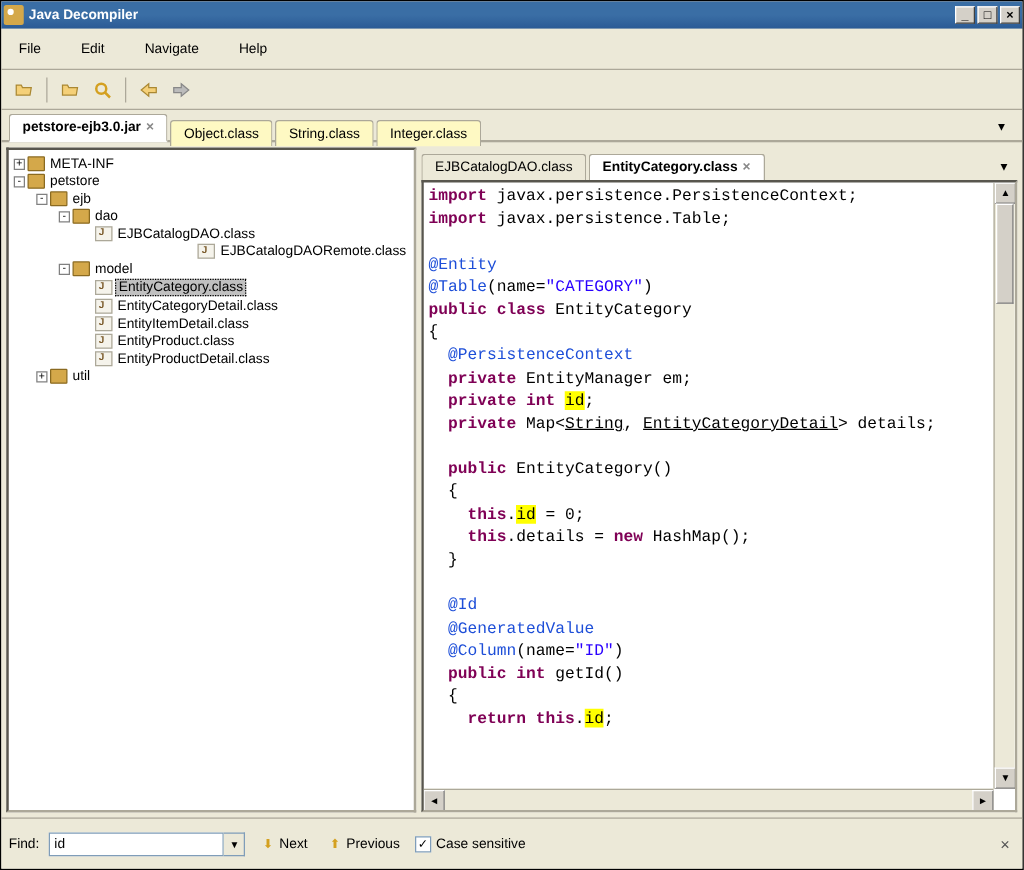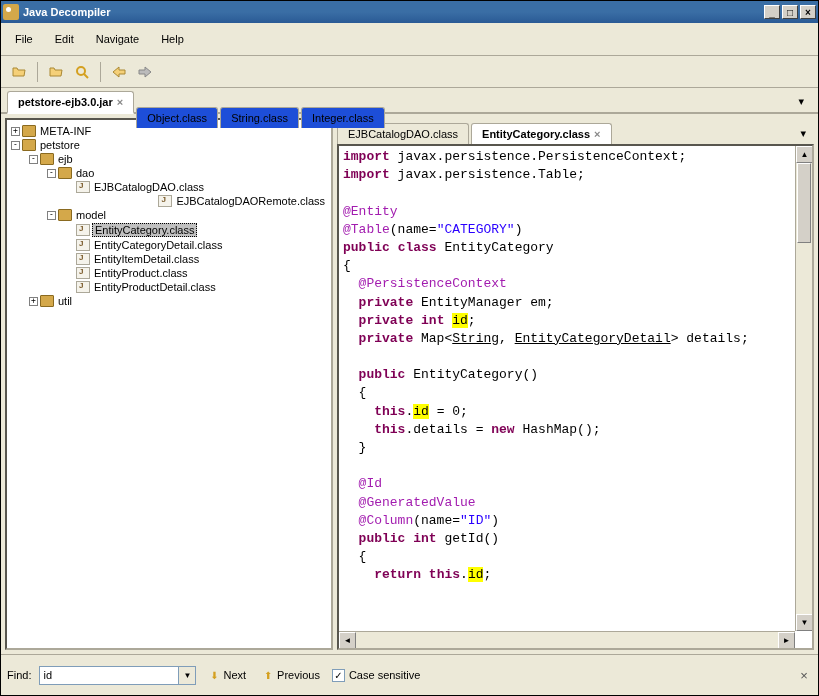--- a/index.html
+++ b/index.html
@@ -53,21 +53,21 @@
   font-weight: bold;
   color: #000;
   cursor: pointer;
 }
 .menubar {
   background: #ece9d8;
   height: 22px;
   display: flex;
   align-items: center;
   padding: 16px 6px;
-  gap: 6px;
+  gap: 16px;
   border-bottom: 1px solid #aca899;
 }
 .menu-item {
   padding: 2px 8px;
   cursor: pointer;
 }
 .toolbar {
   background: #ece9d8;
   height: 32px;
   display: flex;
@@ -92,32 +92,32 @@
 .main-tabs {
   background: #ece9d8;
   height: 26px;
   display: flex;
   align-items: flex-end;
   padding: 0 6px;
   border-bottom: 2px solid #aca899;
 }
 .main-tab {
   padding: 4px 10px;
-  background: #1d4ed8;
+  background: #fef9c3;
   border: 1px solid #aca899;
   border-bottom: none;
   border-top-left-radius: 3px;
   border-top-right-radius: 3px;
   margin-right: 2px;
   cursor: pointer;
   display: flex;
   align-items: center;
   gap: 4px;
   position: relative;
-  top: 16px;
+  top: 5px;
 }
 .main-tab.active {
   background: #fff;
   font-weight: bold;
   border-bottom: 2px solid #fff;
   top: 2px;
 }
 .tab-close {
   font-size: 11px;
   color: #888;
@@ -211,21 +211,21 @@
   position: relative;
 }
 .code-content {
   font-family: 'Courier New', monospace;
   font-size: 13px;
   line-height: 1.4;
   padding: 2px 4px;
   white-space: pre;
 }
 .kw { color: #7f0055; font-weight: bold; }
-.ann { color: #a21caf; }
+.ann { color: #1d4ed8; }
 .str { color: #2a00ff; }
 .hl { background: #ffff00; }
 .type { text-decoration: underline; }
 .scrollbar-v {
   position: absolute;
   right: 0; top: 0; bottom: 17px;
   width: 17px;
   background: #ece9d8;
   border-left: 1px solid #aca899;
 }

